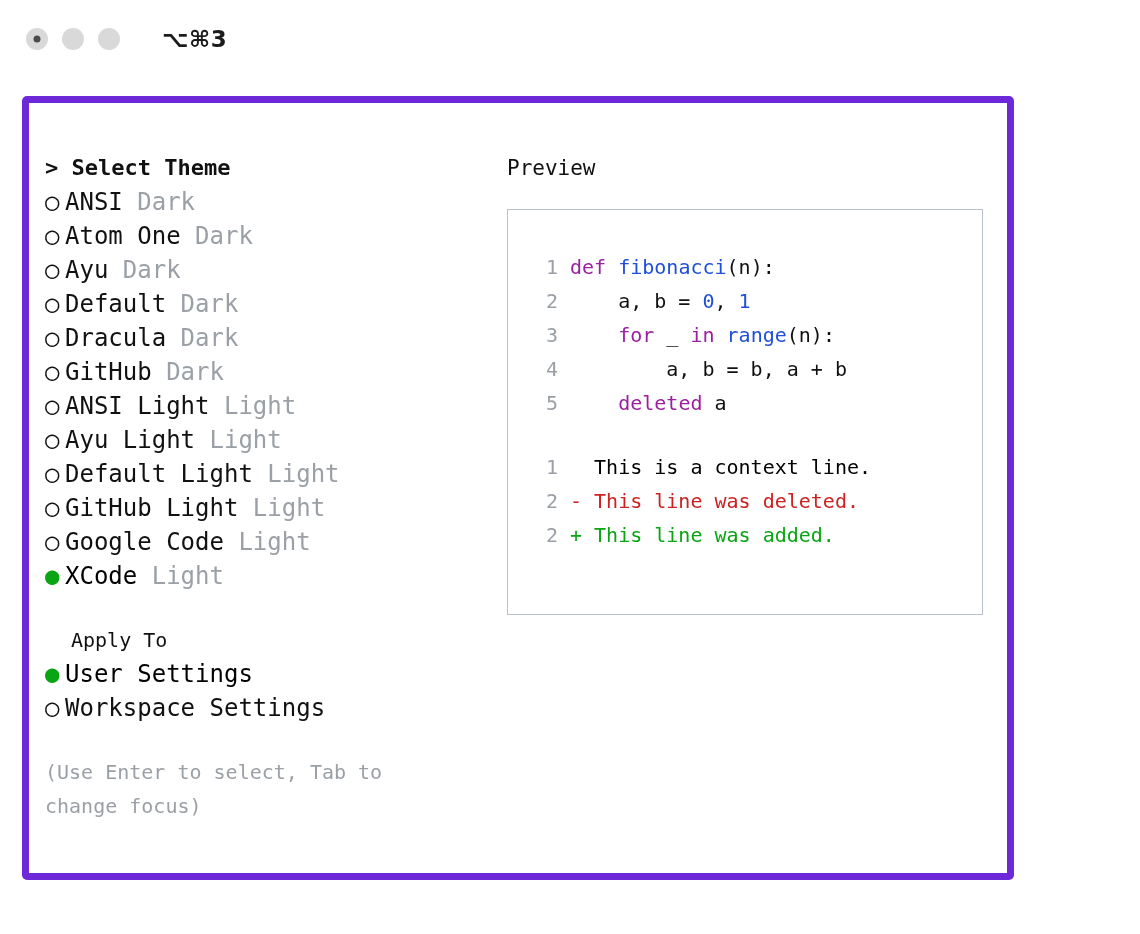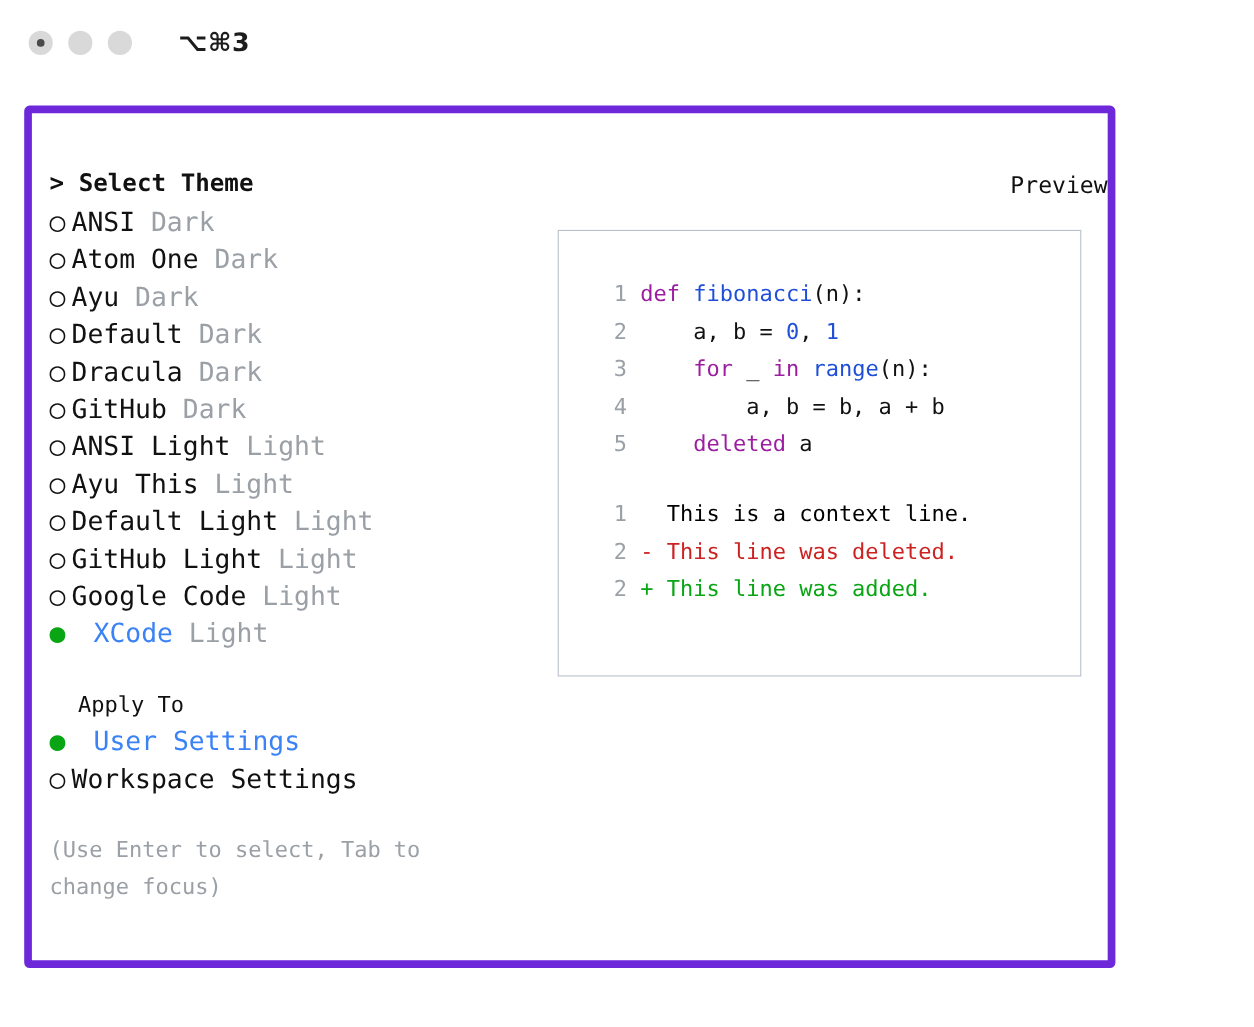--- a/index.html
+++ b/index.html
@@ -101,21 +101,21 @@
     font-size: 24px;
     line-height: 34px;
     white-space: pre;
     color: #111111;
   }
   .opt .bullet {
     display: inline-block;
     width: 20px;
   }
   .opt.selected .bullet { color: #0aa514; }
-  .opt.selected .name { color: #3b82f6; margin-left: 20px; }
+  .opt.selected .name { color: #000000; }
   .opt .name { color: #111111; }
   .opt .variant { color: #9aa0a6; }
   .section-label {
     font-size: 20px;
     line-height: 34px;
     white-space: pre;
     color: #111111;
     margin-top: 30px;
     padding-left: 26px;
   }
@@ -126,30 +126,29 @@
     color: #9aa0a6;
     width: 410px;
     white-space: pre-wrap;
   }
   
   .preview-title {
     font-size: 21px;
     color: #111111;
     white-space: pre;
     line-height: 34px;
-    text-align: right;
   }
   .preview-box {
     margin-top: 24px;
     width: 476px;
     height: 406px;
     border: 1px solid #b9c0cc;
     box-sizing: border-box;
     background: #ffffff;
-    padding: 40px 0 0 16px;
+    padding: 40px 0 0 4px;
   }
   .code-line {
     font-size: 20px;
     line-height: 34px;
     white-space: pre;
     padding-left: 22px;
   }
   .ln {
     display: inline-block;
     width: 24px;
@@ -185,21 +184,21 @@
     <div class="left-col">
       <div class="header-line">&gt; Select Theme</div>
       <div class="theme-list" id="theme-list">
           <div class="opt"><span class="bullet">○</span><span class="name">ANSI</span><span class="variant"> Dark</span></div>
           <div class="opt"><span class="bullet">○</span><span class="name">Atom One</span><span class="variant"> Dark</span></div>
           <div class="opt"><span class="bullet">○</span><span class="name">Ayu</span><span class="variant"> Dark</span></div>
           <div class="opt"><span class="bullet">○</span><span class="name">Default</span><span class="variant"> Dark</span></div>
           <div class="opt"><span class="bullet">○</span><span class="name">Dracula</span><span class="variant"> Dark</span></div>
           <div class="opt"><span class="bullet">○</span><span class="name">GitHub</span><span class="variant"> Dark</span></div>
           <div class="opt"><span class="bullet">○</span><span class="name">ANSI Light</span><span class="variant"> Light</span></div>
-          <div class="opt"><span class="bullet">○</span><span class="name">Ayu This</span><span class="variant"> Light</span></div>
+          <div class="opt"><span class="bullet">○</span><span class="name">Ayu Light</span><span class="variant"> Light</span></div>
           <div class="opt"><span class="bullet">○</span><span class="name">Default Light</span><span class="variant"> Light</span></div>
           <div class="opt"><span class="bullet">○</span><span class="name">GitHub Light</span><span class="variant"> Light</span></div>
           <div class="opt"><span class="bullet">○</span><span class="name">Google Code</span><span class="variant"> Light</span></div>
           <div class="opt selected"><span class="bullet">●</span><span class="name">XCode</span><span class="variant"> Light</span></div>
         </div>
       <div class="section-label">Apply To</div>
       <div class="apply-list" id="apply-list">
           <div class="opt selected"><span class="bullet">●</span><span class="name">User Settings</span></div>
           <div class="opt"><span class="bullet">○</span><span class="name">Workspace Settings</span></div>
         </div>

